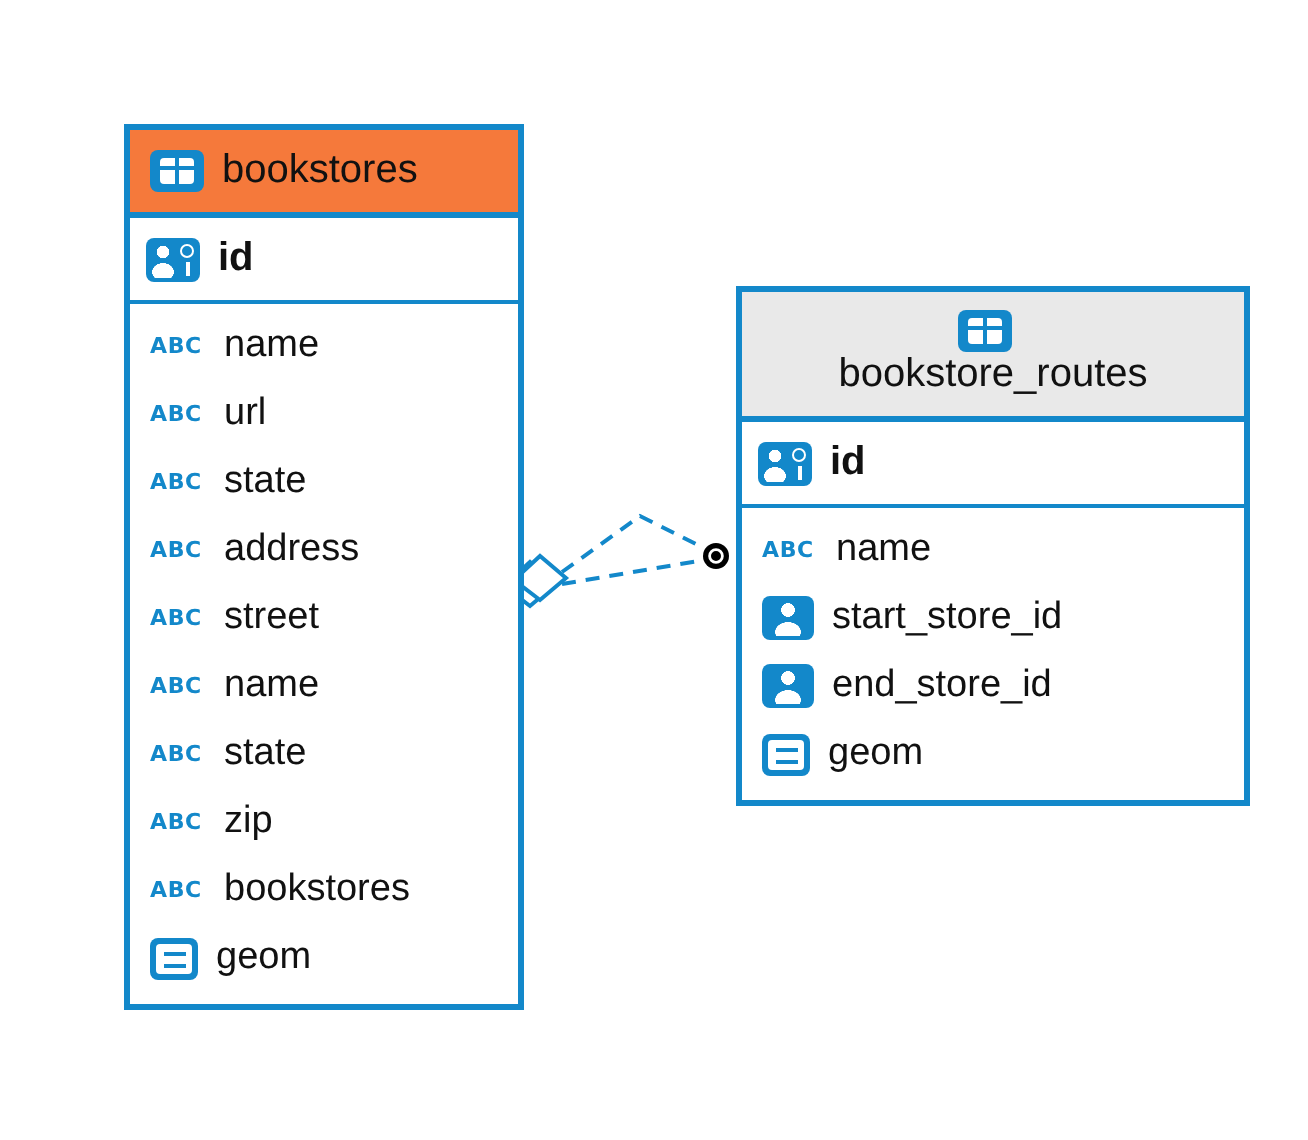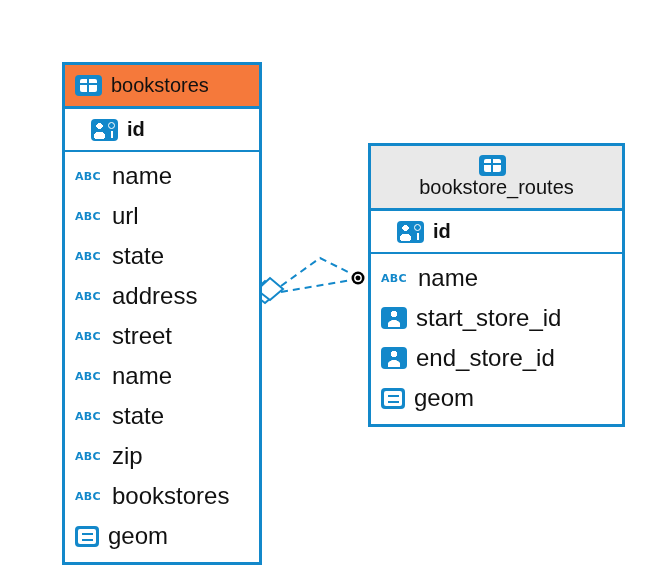--- a/index.html
+++ b/index.html
@@ -43,32 +43,32 @@
     padding: 9px 10px;
     font-size: 20px;
     font-weight: 400;
     border-bottom: 3px solid #1388ca;
   }
   .erd-header--orange { background: #f5793b; }
   .erd-header--gray   { background: #e9e9e9; flex-direction: column; }
   .pk-row {
     display: flex;
     align-items: center;
-    padding: 9px 26px;
+    padding: 9px 8px;
     font-size: 20px;
     font-weight: 700;
     border-bottom: 2px solid #1388ca;
     background: #ffffff;
   }
   .field-rows { padding: 4px 0 6px 0; }
   .field-row {
     display: flex;
     align-items: center;
     padding: 6px 10px;
-    font-size: 24px;
+    font-size: 19px;
     background: #ffffff;
   }
   .label { white-space: nowrap; }
 
   
   .icon {
     position: relative;
     display: inline-block;
     flex: none;
     margin-right: 9px;

